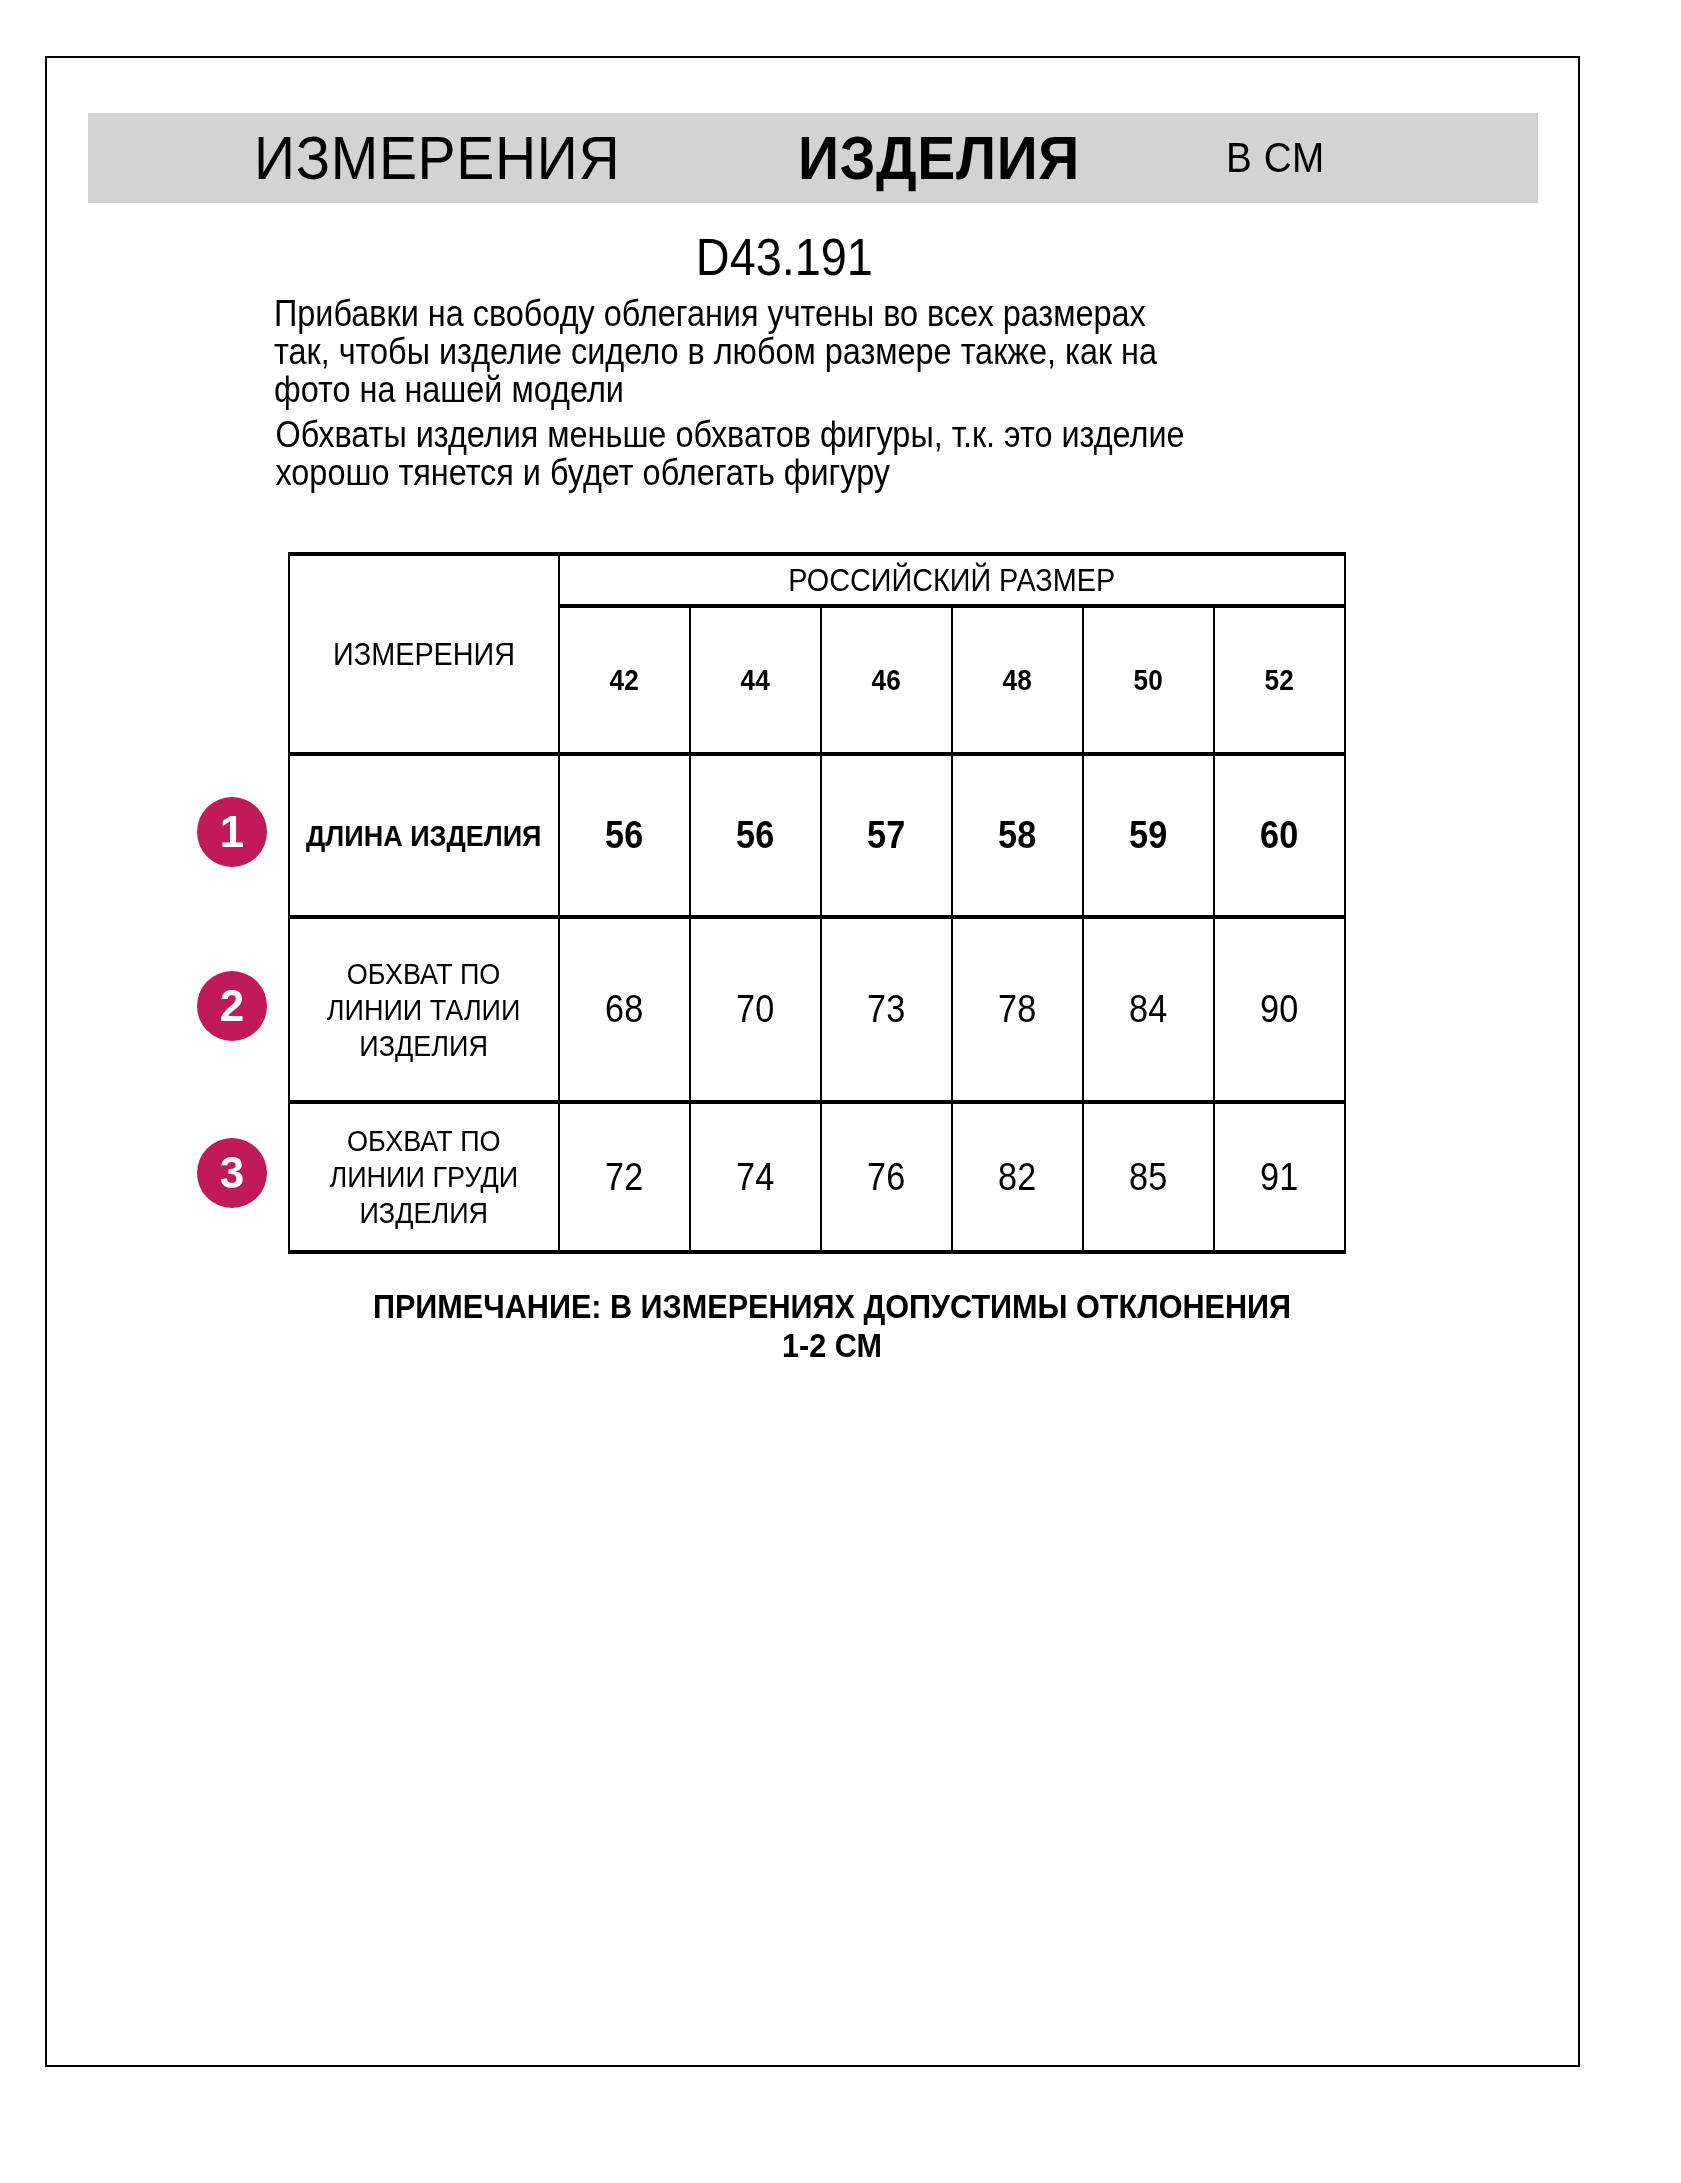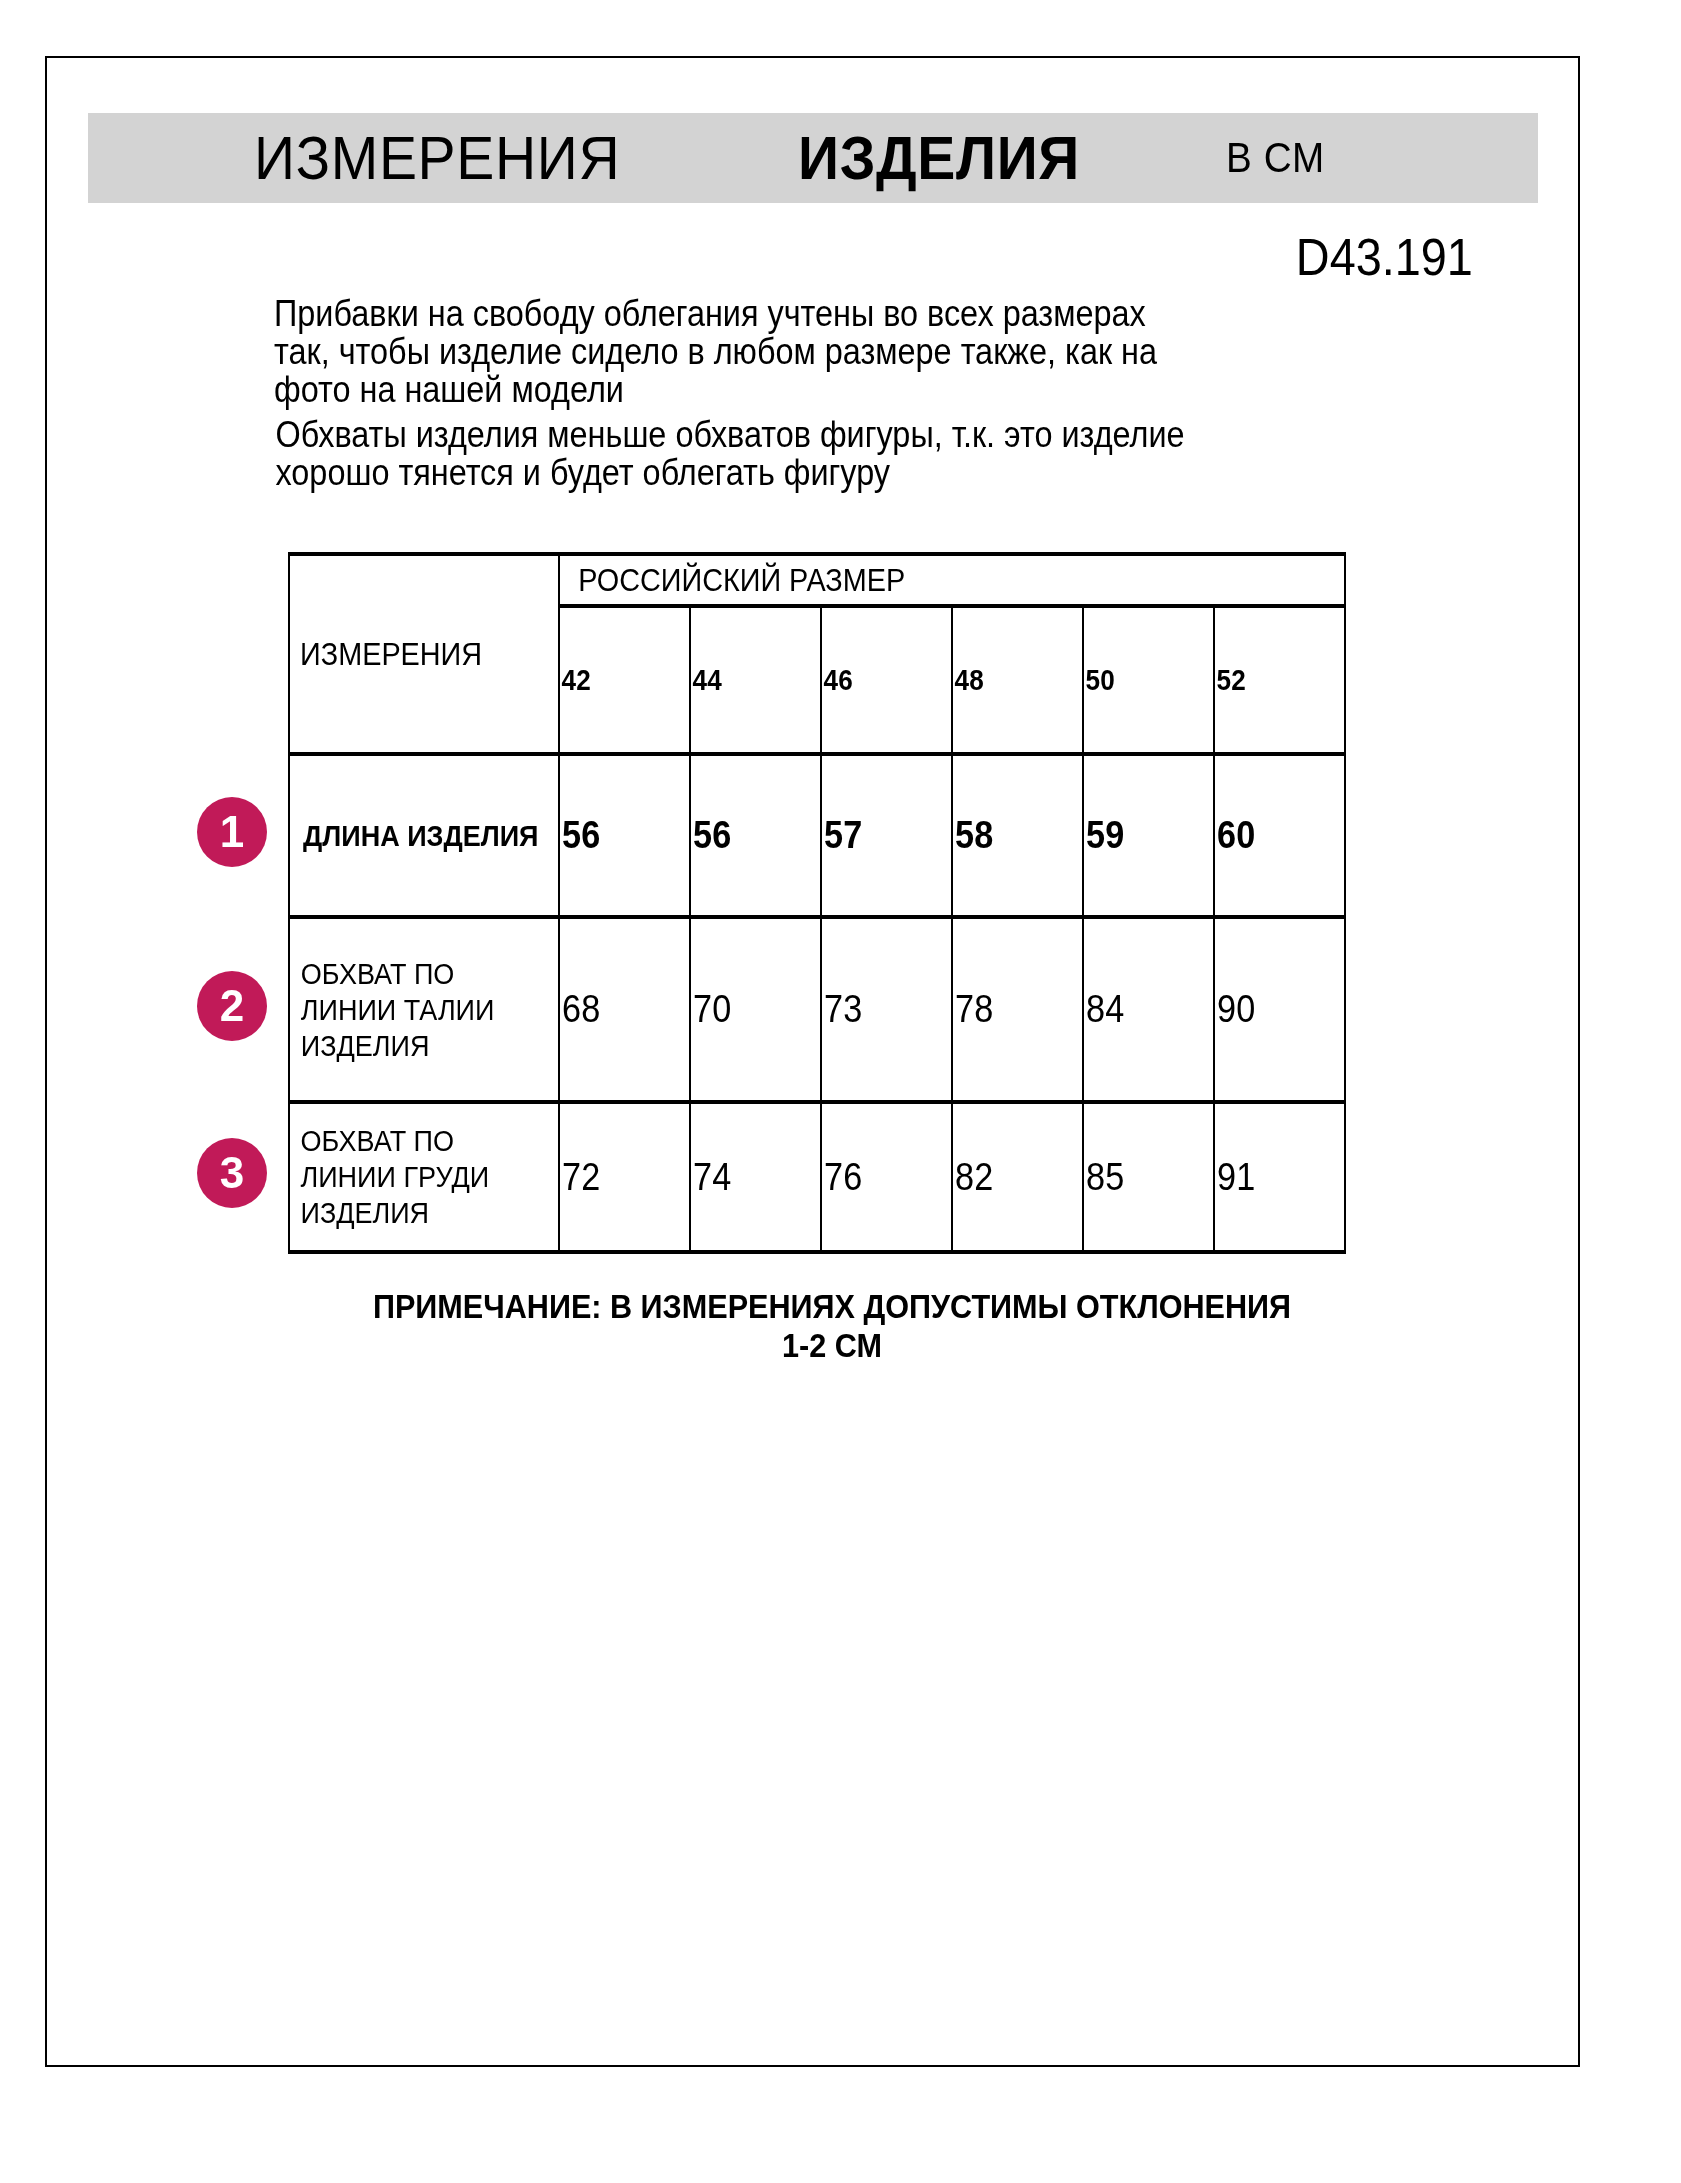--- a/index.html
+++ b/index.html
@@ -56,21 +56,21 @@
   }
   .band-measurements { left: 166px;  font-size: 62px; font-weight: 400; letter-spacing: 0.7px; }
   .band-product      { left: 710px; font-size: 62px; font-weight: 700; letter-spacing: 0.7px; }
   .band-units        { left: 1138px; font-size: 42px; font-weight: 400; letter-spacing: 0.7px; }
 
   .article-code {
     position: absolute;
     left: 86px;
     top: 230px;
     width: 1397px;
-    text-align: right;
+    text-align: center;
     font-size: 52px;
     line-height: 54px;
     font-weight: 400;
   }
 
   .para {
     position: absolute;
     left: 225px;
     width: 1179px;
     text-align: left;
@@ -91,21 +91,21 @@
     table-layout: fixed;
     border: 2.6px solid #000000;
     border-top-width: 4.6px;
     border-bottom-width: 4.6px;
   }
   table.size-table td {
     border: 2px solid #000000;
     border-top-width: 4.6px;
     border-bottom-width: 4.6px;
     padding: 0;
-    text-align: left;
+    text-align: center;
     vertical-align: middle;
   }
   tr.row-sizeband   { height: 52px; }
   tr.row-sizes      { height: 148px; }
   tr.row-length     { height: 163px; font-weight: bold; }
   tr.row-waist      { height: 185px; }
   tr.row-chest      { height: 150px; }
 
   td.corner-cell  { font-size: 32px; }
   td.sizes-header { font-size: 32px; }

